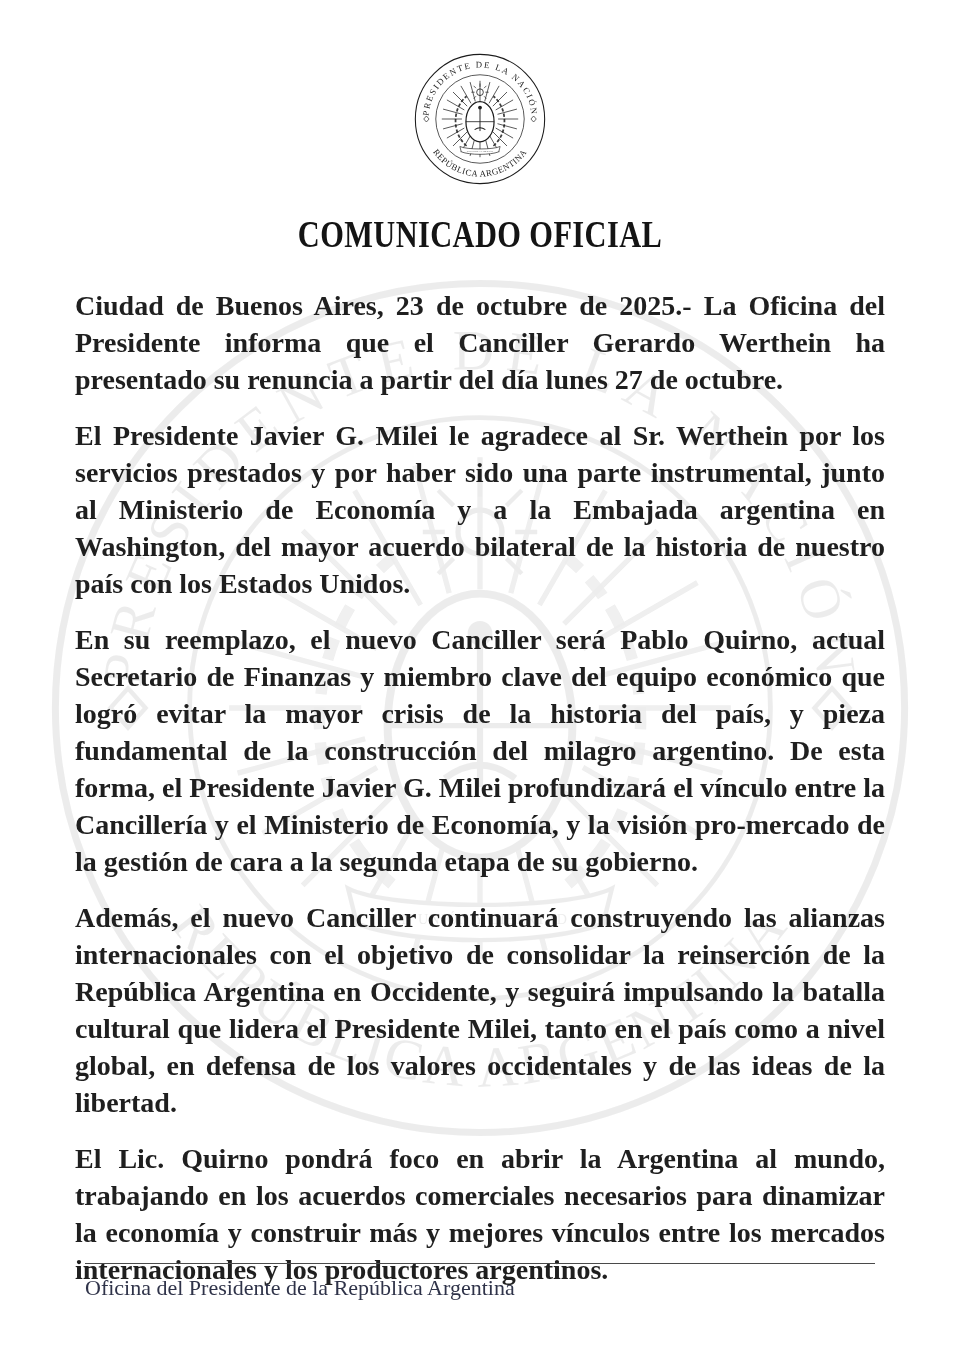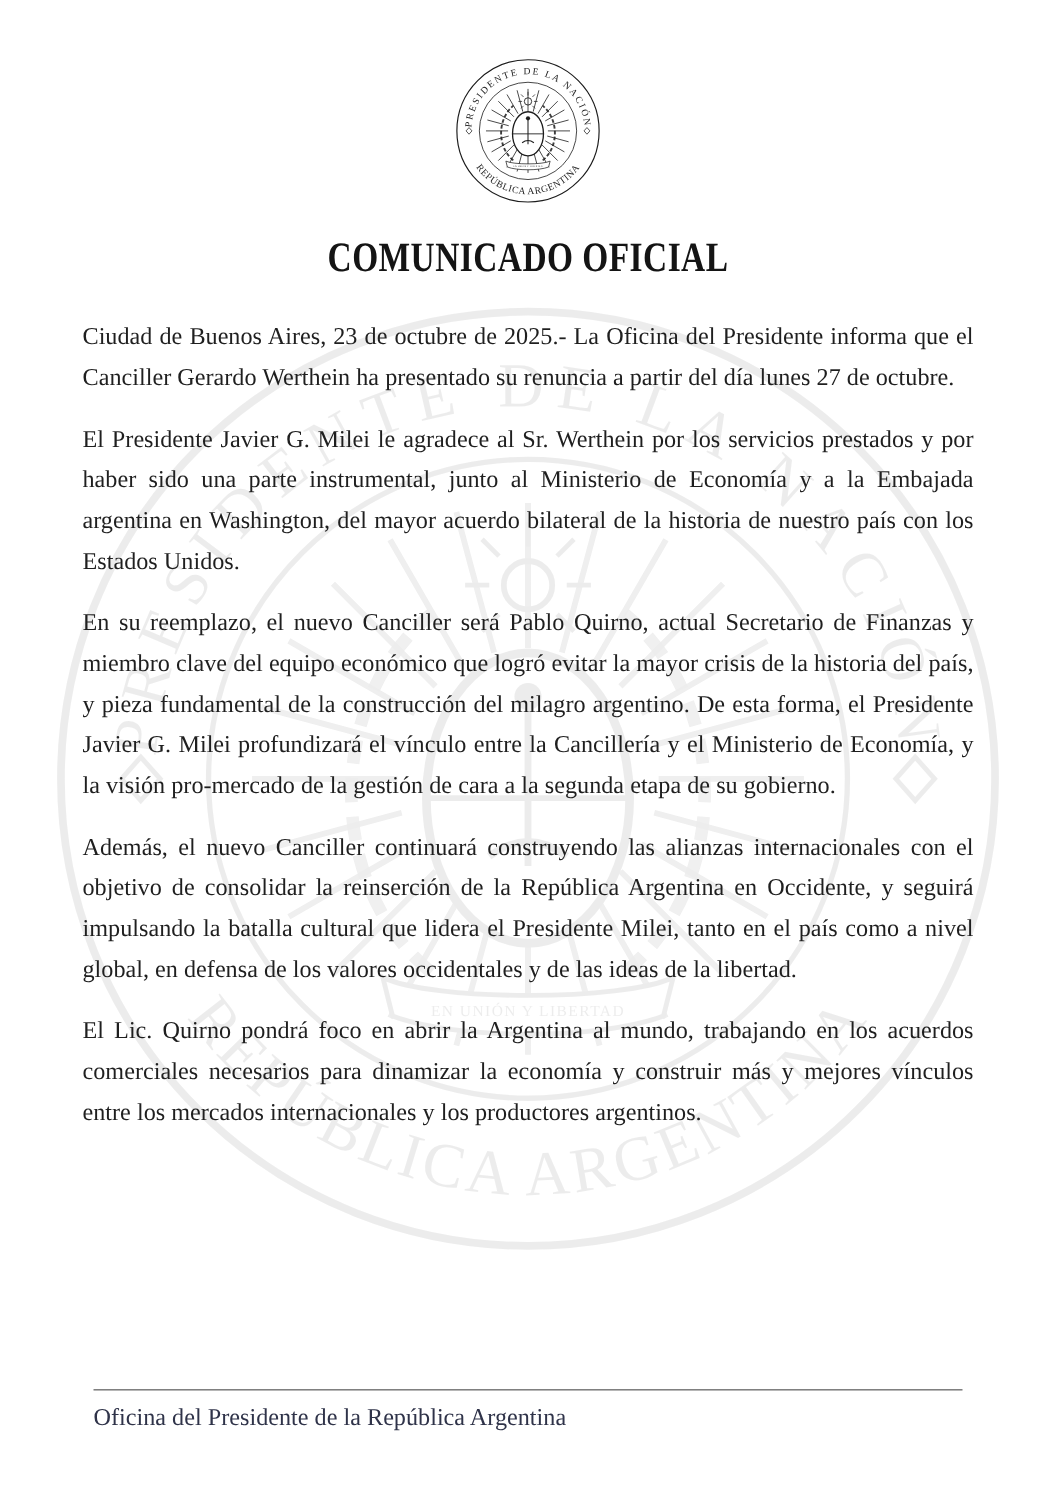--- a/index.html
+++ b/index.html
@@ -42,25 +42,26 @@
     transform-origin: 50% 50%;
     white-space: nowrap;
     letter-spacing: 0.5px;
   }
   
   main {
     margin-top: 31px;
     padding: 0 75px;
   }
   main p {
-    font-size: 22px;
+    font-size: 28px;
     line-height: 37px;
     text-align: justify;
     margin-bottom: 19px;
     color: #1f1f1f;
+    font-weight: bold;
   }
   main p:last-child { margin-bottom: 0; }
   
   footer {
     position: absolute;
     left: 85px;
     right: 85px;
     top: 1263px;
     z-index: 1;
   }

